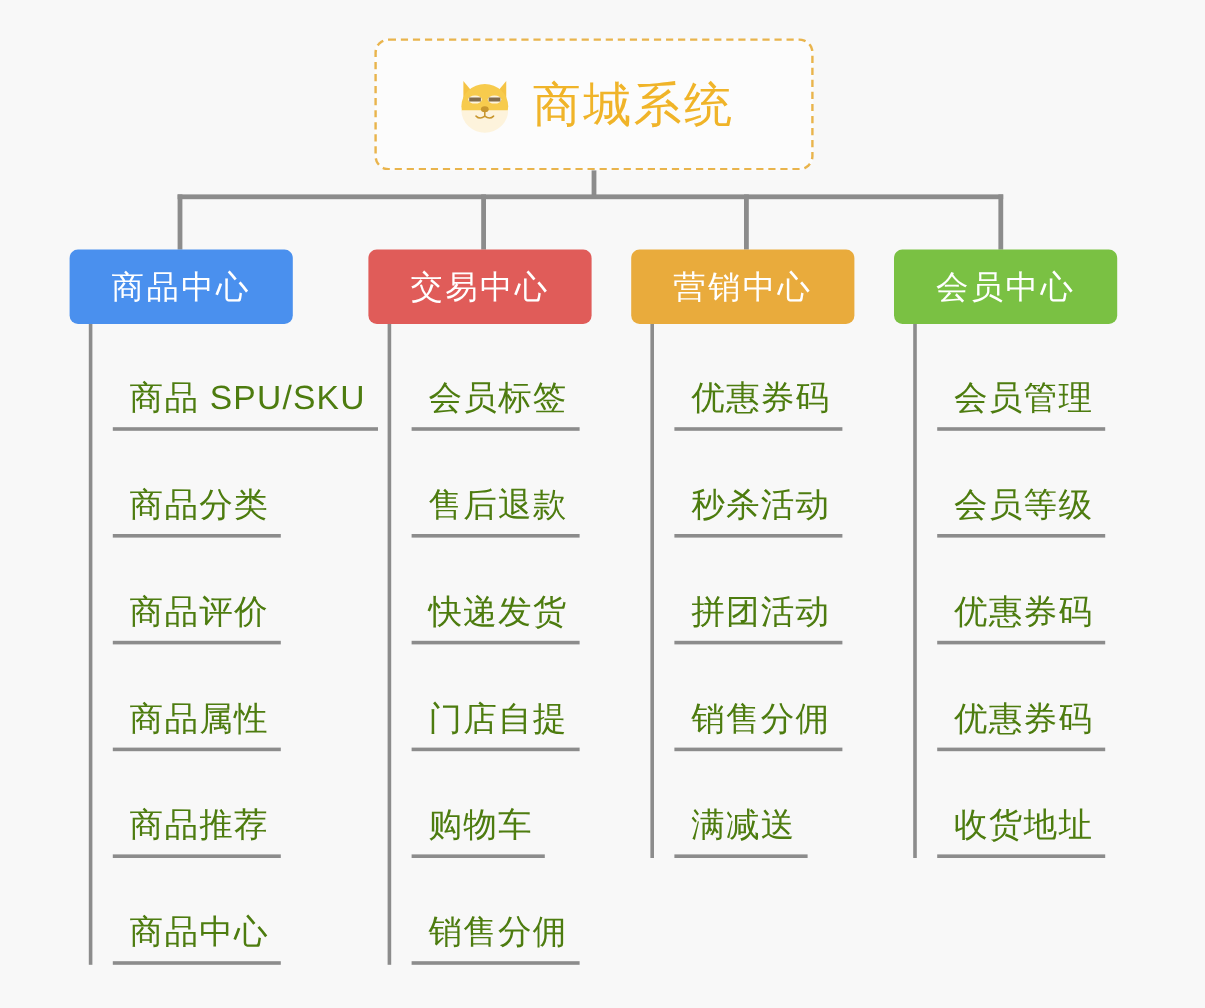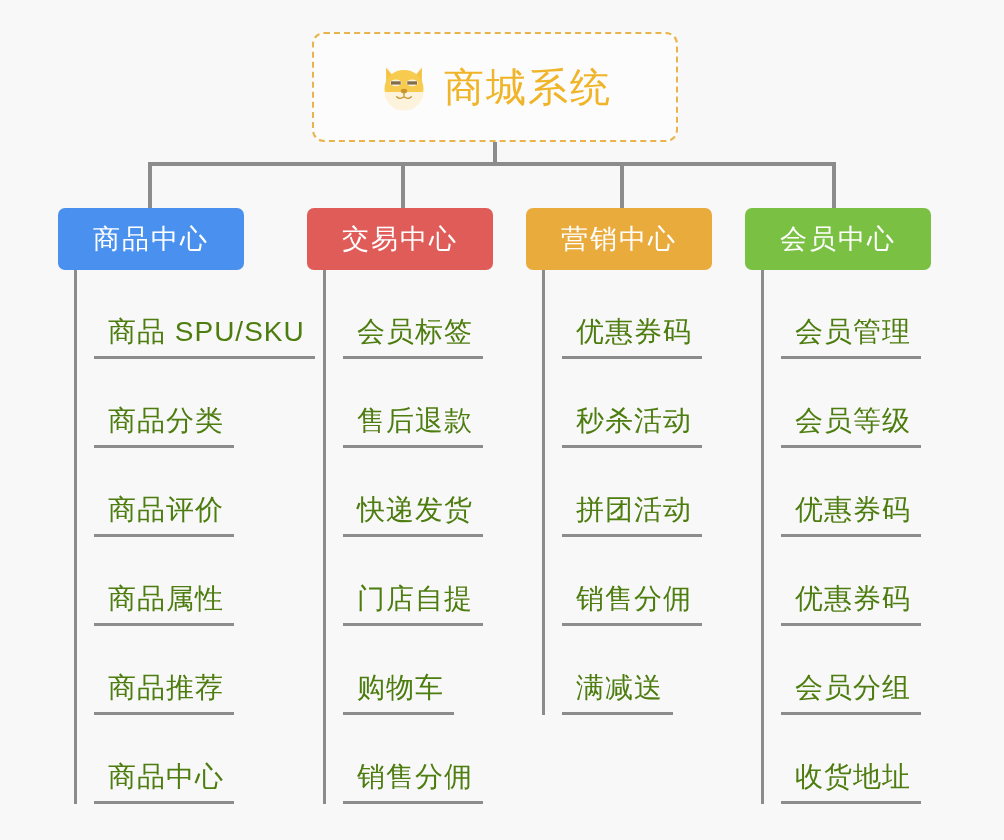--- a/index.html
+++ b/index.html
@@ -246,22 +246,19 @@
         <li class="item">
             <span class="item-label">会员等级</span>
           </li>
         <li class="item">
             <span class="item-label">优惠券码</span>
           </li>
         <li class="item">
             <span class="item-label">优惠券码</span>
           </li>
         <li class="item">
-            <span class="item-label">会员分组</span>
-          </li>
-        <li class="item">
             <span class="item-label">收货地址</span>
           </li>
       </ul>
     </div>
   </div>
 
 </div>
 
 </body></html>

